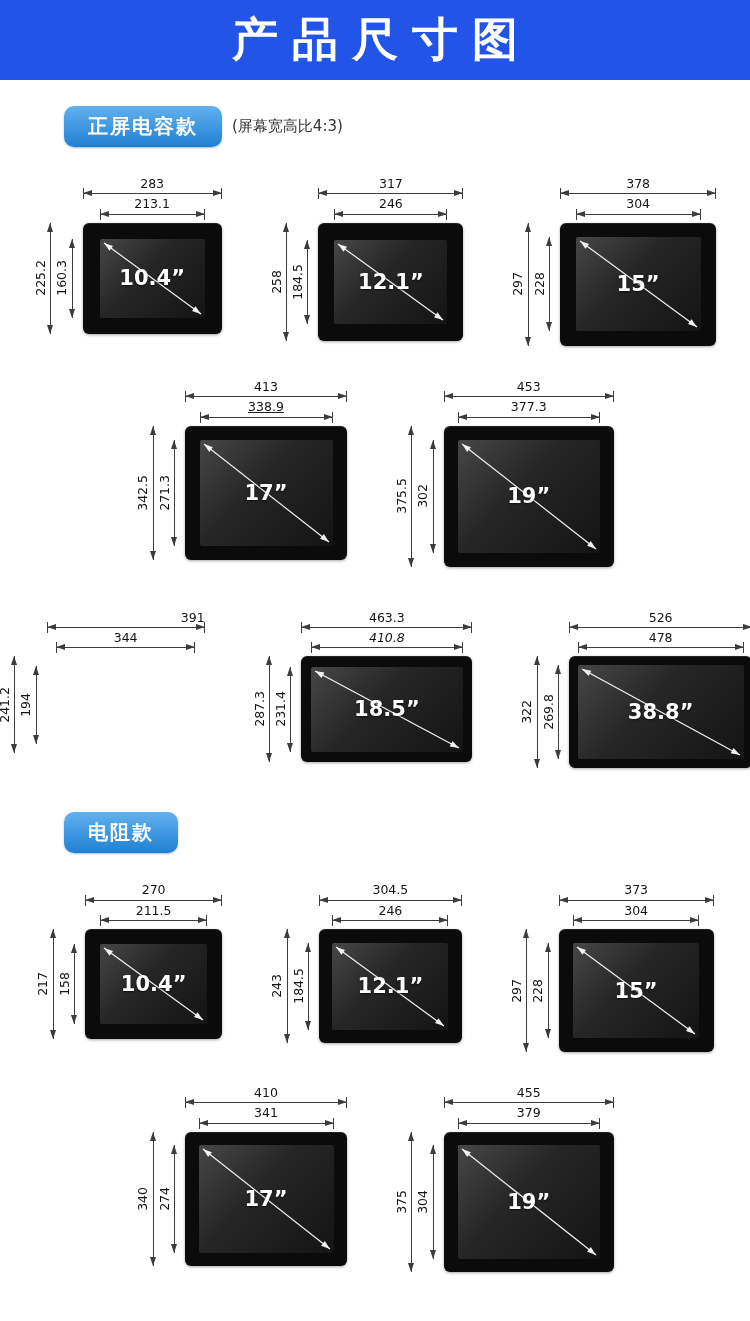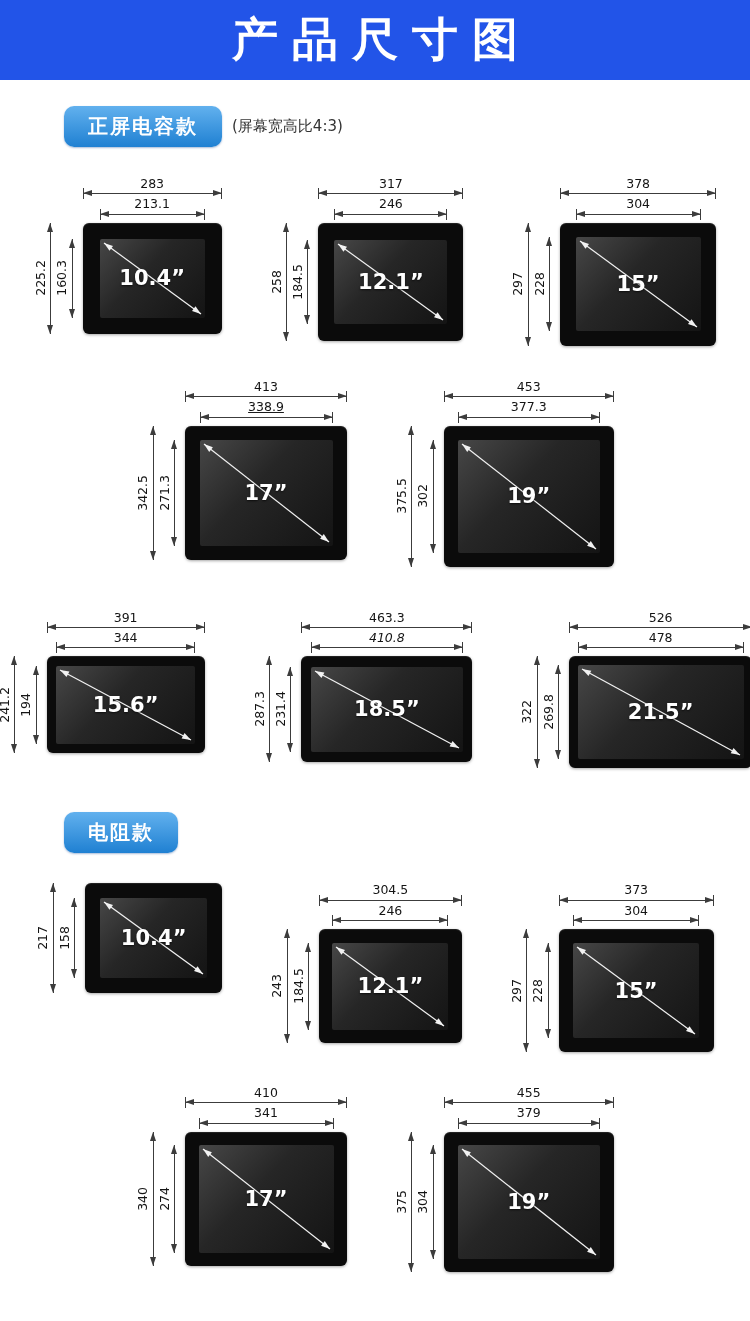--- a/index.html
+++ b/index.html
@@ -290,21 +290,21 @@
   </div>
 </div>
       </div>
   </section>
 
   <section class="section">
     <div class="rows">
         <div class="row">
   <div class="unit">
     <div class="topdims">
-      <div class="hdim" style="width: 158px;">
+      <div class="hdim" style="width: 158px; align-items: flex-end;">
         <span class="dim-label">391</span>
         <span class="dim-hline">
                   <i class="htick l"></i>
                   <i class="htick r"></i>
                 </span>
       </div>
       <div class="hdim" style="width: 139px;">
         <span class="dim-label">344</span>
         <span class="dim-hline">
                   <i class="htick l"></i>
@@ -313,30 +313,20 @@
       </div>
     </div>
     <div class="leftdims">
       <div class="vdim" style="height: 97px;">
         <span class="dim-label vlabel">241.2</span>
         <span class="dim-vline"></span>
       </div>
       <div class="vdim" style="height: 78px;">
         <span class="dim-label vlabel">194</span>
         <span class="dim-vline"></span>
-      </div>
-    </div>
-    <div class="monitor-body" style="width: 158px; height: 97px;">
-      <div class="monitor-screen" style="width: 139px; height: 78px;">
-                <svg class="diag" width="139" height="78" viewBox="0 0 139 78">
-                  <line x1="4" y1="4" x2="135" y2="74" stroke="#f2f2f2" stroke-width="1.2"></line>
-                  <polygon fill="#f2f2f2" points="135.0,74.0 128.5,67.1 125.6,72.4"></polygon>
-                  <polygon fill="#f2f2f2" points="4.0,4.0 10.5,10.9 13.4,5.6"></polygon>
-                </svg>
-        <span class="size-label">15.6”</span>
       </div>
     </div>
   </div>
 
   <div class="unit">
     <div class="topdims">
       <div class="hdim" style="width: 171px;">
         <span class="dim-label">463.3</span>
         <span class="dim-hline">
                   <i class="htick l"></i>
@@ -399,36 +389,52 @@
         <span class="dim-vline"></span>
       </div>
     </div>
     <div class="monitor-body" style="width: 183px; height: 112px;">
       <div class="monitor-screen" style="width: 166px; height: 94px;">
                 <svg class="diag" width="166" height="94" viewBox="0 0 166 94">
                   <line x1="4" y1="4" x2="162" y2="90" stroke="#f2f2f2" stroke-width="1.2"></line>
                   <polygon fill="#f2f2f2" points="162.0,90.0 155.5,83.1 152.7,88.3"></polygon>
                   <polygon fill="#f2f2f2" points="4.0,4.0 10.5,10.9 13.3,5.7"></polygon>
                 </svg>
-        <span class="size-label">21.5”</span>
+        <span class="size-label">38.8”</span>
       </div>
     </div>
   </div>
 </div>
       </div>
   </section>
 
   <section class="section">
     <div class="section-head">
       <span class="badge">电阻款</span>
 
     </div>
     <div class="rows">
         <div class="row">
   <div class="unit">
+    <div class="topdims">
+      <div class="hdim" style="width: 137px;">
+        <span class="dim-label">270</span>
+        <span class="dim-hline">
+                  <i class="htick l"></i>
+                  <i class="htick r"></i>
+                </span>
+      </div>
+      <div class="hdim" style="width: 107px;">
+        <span class="dim-label">211.5</span>
+        <span class="dim-hline">
+                  <i class="htick l"></i>
+                  <i class="htick r"></i>
+                </span>
+      </div>
+    </div>
     <div class="leftdims">
       <div class="vdim" style="height: 110px;">
         <span class="dim-label vlabel">217</span>
         <span class="dim-vline"></span>
       </div>
       <div class="vdim" style="height: 80px;">
         <span class="dim-label vlabel">158</span>
         <span class="dim-vline"></span>
       </div>
     </div>

